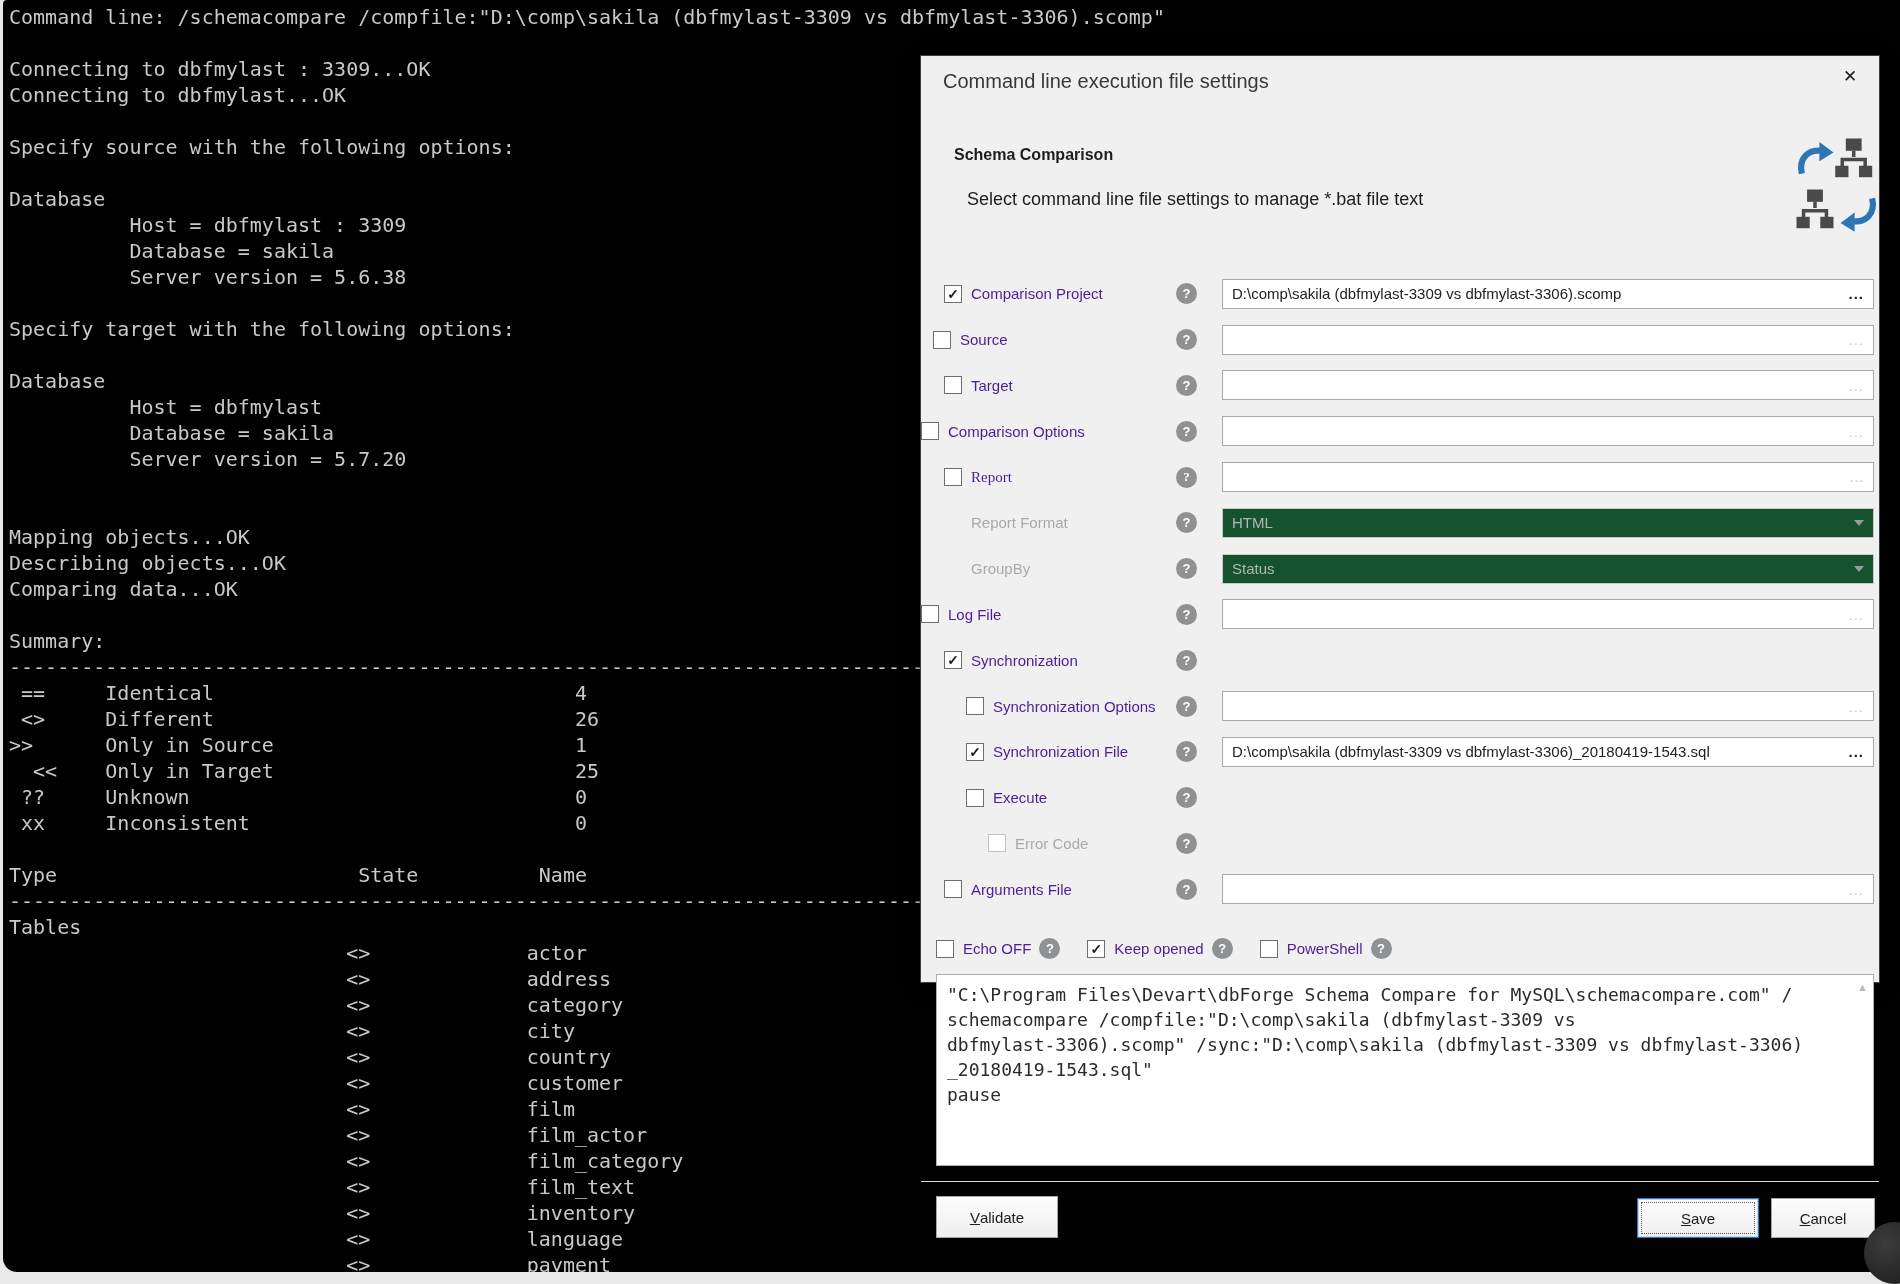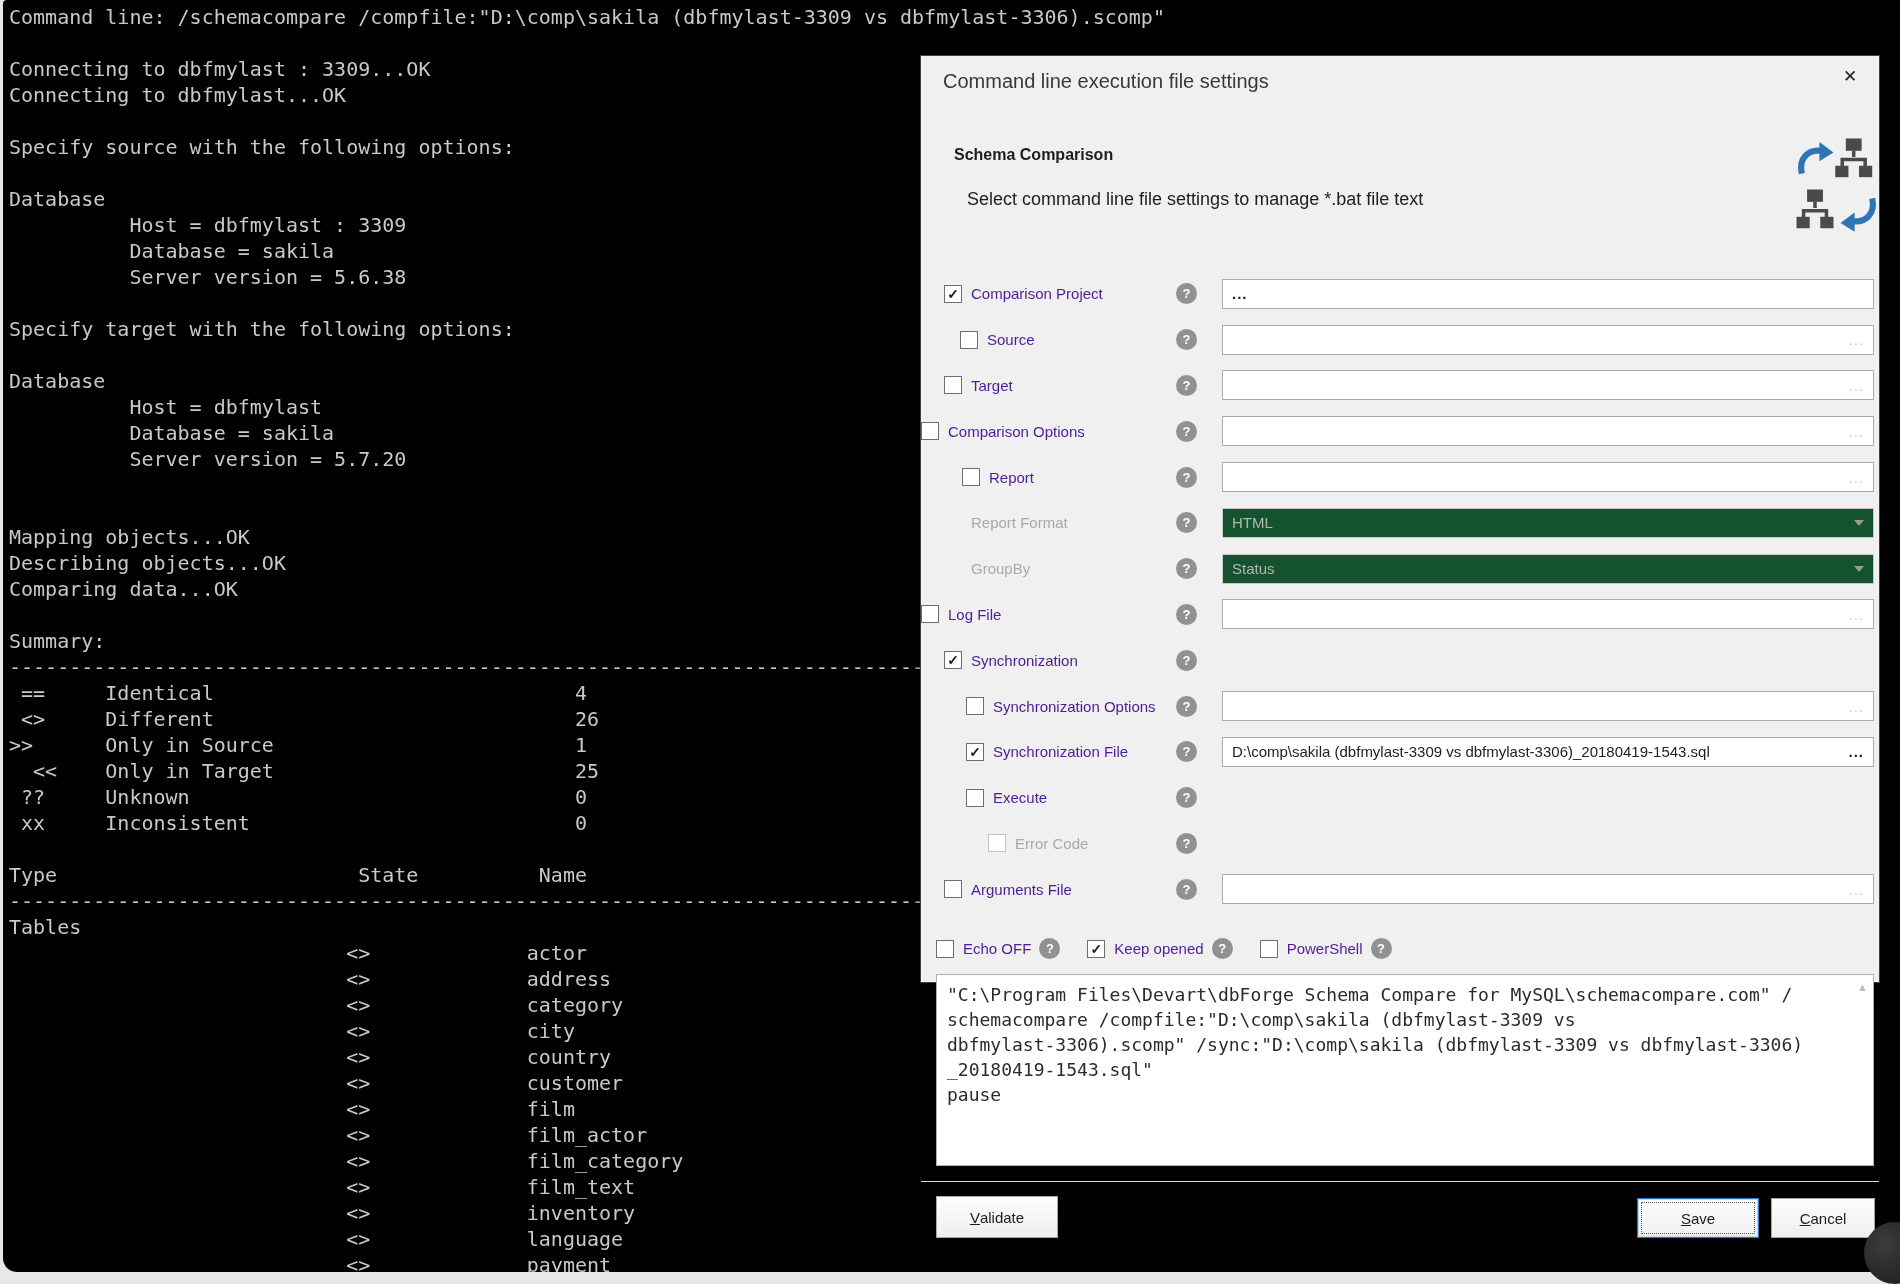--- a/index.html
+++ b/index.html
@@ -204,25 +204,26 @@
     <path d="M90 72 C94 90 82 100 68 98" fill="none" stroke="#2e75b6" stroke-width="7"></path>
     <polygon points="70 88 54 100 70 110" fill="#2e75b6"></polygon>
   </svg>
 
   <div class="form-rows">
   <div class="form-row" style="padding-left: 23px;">
     <span class="checkbox">✓</span>
     <span class="row-label">Comparison Project</span>
     <span class="help-icon">?</span>
     <span class="field">
-    <span class="browse">...</span>
-        </span>
-  </div>
-
-  <div class="form-row" style="padding-left: 39px;">
+      <span class="value">D:\comp\sakila (dbfmylast-3309 vs dbfmylast-3306).scomp</span>
+    <span class="browse">...</span>
+        </span>
+  </div>
+
+  <div class="form-row" style="padding-left: 12px;">
     <span class="checkbox"></span>
     <span class="row-label">Source</span>
     <span class="help-icon">?</span>
     <span class="field empty">
       <span class="value"></span>
     <span class="browse">...</span>
         </span>
   </div>
 
   <div class="form-row" style="padding-left: 23px;">
@@ -238,21 +239,21 @@
   <div class="form-row" style="">
     <span class="checkbox"></span>
     <span class="row-label">Comparison Options</span>
     <span class="help-icon">?</span>
     <span class="field empty">
       <span class="value"></span>
     <span class="browse">...</span>
         </span>
   </div>
 
-  <div class="form-row" style="padding-left: 41px;">
+  <div class="form-row" style="padding-left: 23px; font-family: Liberation Serif, serif;">
     <span class="checkbox"></span>
     <span class="row-label">Report</span>
     <span class="help-icon">?</span>
     <span class="field empty">
       <span class="value"></span>
     <span class="browse">...</span>
         </span>
   </div>
 
   <div class="form-row disabled" style="padding-left: 23px;">

